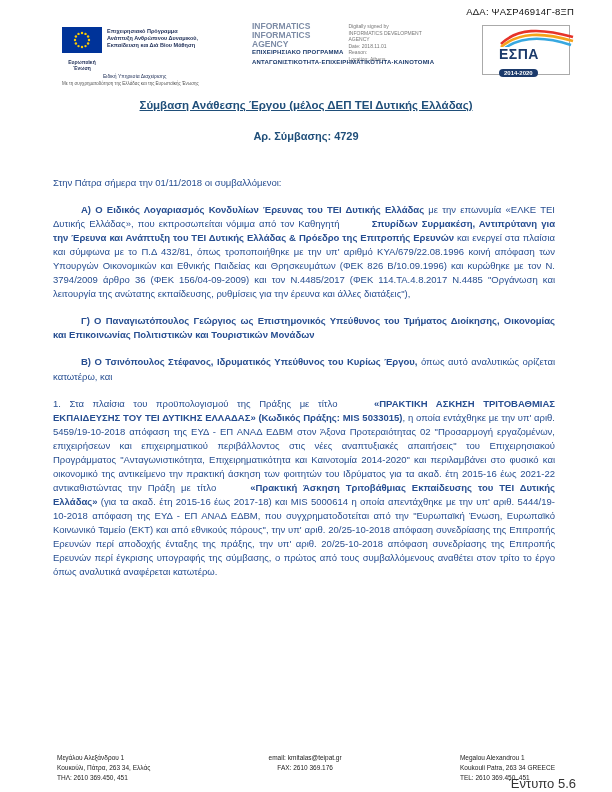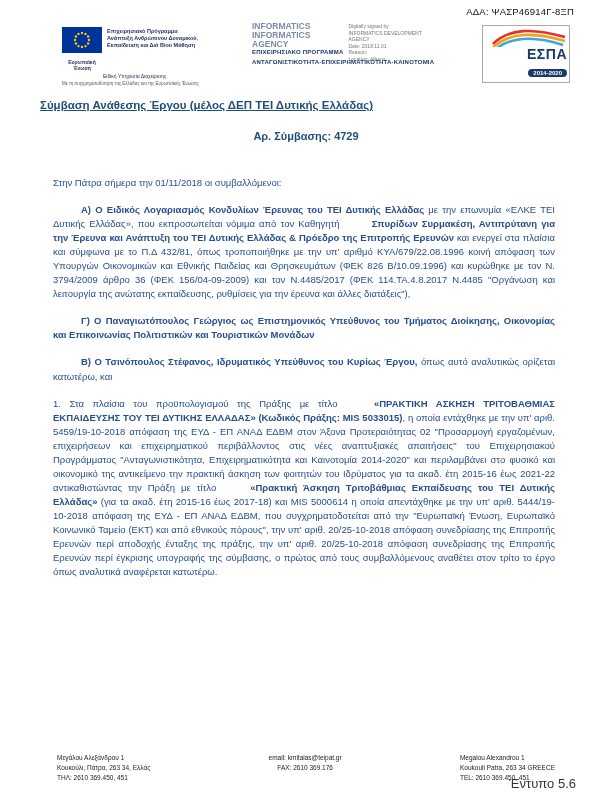--- a/index.html
+++ b/index.html
@@ -20,25 +20,25 @@
 
   
   .stamp { position:absolute; top:22px; left:252px; width:190px; display:flex; gap:20px; }
   .stamp-name { width:78px; font-size:8.5px; font-weight:bold; color:#7d8ca6; line-height:1.05; }
   .stamp-details { font-size:5px; color:#777; line-height:1.3; padding-top:1px; }
 
   
   .program-lines { position:absolute; top:47px; left:252px; width:205px; font-size:6px; font-weight:bold; color:#1b3a6b; line-height:1.7; letter-spacing:.2px; }
 
   
-  .espa-box { position:absolute; top:25px; right:42px; width:88px; height:58px; border:1px solid #aaa; background:#fff; padding:1px 2px;text-align:right; }
+  .espa-box { position:absolute; top:25px; right:42px; width:88px; height:50px; border:1px solid #aaa; background:#fff; padding:1px 16px; }
   .espa-text { font-size:14px; font-weight:bold; color:#1b3a6b; line-height:1; margin-top:-4px; letter-spacing:.5px; }
   .espa-years { display:inline-block; background:#1b3a6b; color:#fff; font-size:6px; font-weight:bold; border-radius:4px; padding:1px 5px; margin-top:2px; }
 
-  .title { position:absolute; top:99px; left:40px; right:40px; text-align:left;
+  .title { position:absolute; top:99px; left:40px; right:40px; text-align:center;
            font-size:11.5px; font-weight:bold; color:#1f4e79; text-decoration:underline; }
   .subtitle { position:absolute; top:130px; left:40px; right:40px; text-align:center;
               font-size:11px; font-weight:bold; color:#1f4e79; }
 
   .doc-body { position:absolute; top:176px; left:53px; right:57px; color:#274e91;
               font-size:9.5px; line-height:1.48; text-align:justify; }
   .doc-body p { margin-bottom:13px; }
   .doc-body .b { font-weight:bold;margin-left:28px; }
 
   .footer { position:absolute; top:753px; left:57px; right:57px; display:flex;

